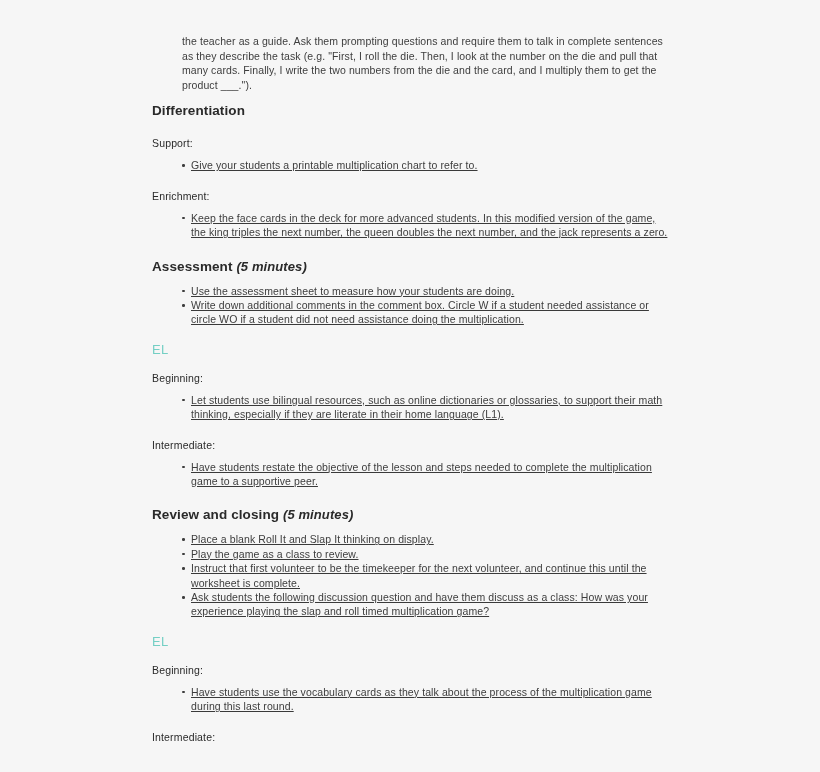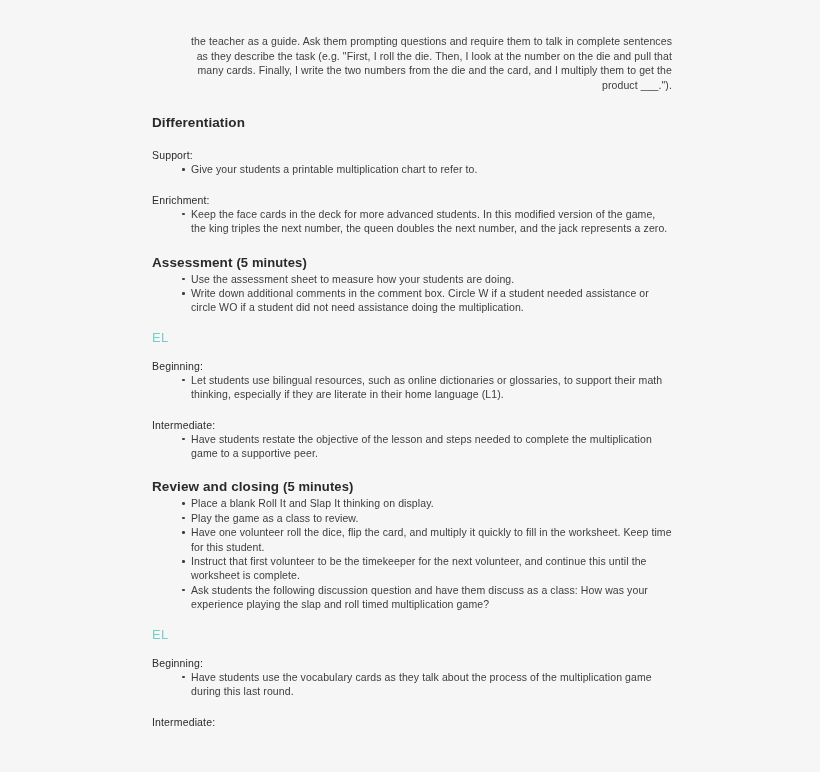--- a/index.html
+++ b/index.html
@@ -30,37 +30,38 @@
   }
 
   
   .intro-para {
     margin: 0 0 0 30px;
     width: 490px;
     font-size: 10.5px;
     line-height: 14.6px;
     color: #3d3d3d;
     letter-spacing: 0.1px;
-    text-align: right;
+    text-align: left;
   }
 
   
   .section-heading {
     margin: 18px 0 0 0;
     font-size: 13.5px;
     font-weight: bold;
     color: #2a2a2a;
     letter-spacing: 0.1px;
     line-height: 18px;
   }
   .section-heading .dur {
+    font-style: italic;
     font-weight: bold;
     font-size: 13px;
   }
-  .section-heading.first { margin-top: 22px; }
+  .section-heading.first { margin-top: 10px; }
 
   
   .sub-heading {
     margin: 16px 0 0 0;
     font-size: 10.5px;
     font-weight: normal;
     color: #2a2a2a;
     letter-spacing: 0.15px;
     line-height: 14px;
   }
@@ -70,24 +71,25 @@
     margin: 17px 0 0 0;
     font-size: 13px;
     font-weight: normal;
     color: #74cfc4;
     letter-spacing: 0.4px;
     line-height: 11px;
   }
 
   
   ul.bullets {
-    margin: 0 0 0 0;
+    margin: 8px 0 0 0;
     padding: 0 0 0 30px;
     list-style: none;
     width: 490px;
+    text-decoration: underline;
   }
   ul.bullets li {
     position: relative;
     margin: 0 0 1px 0;
     padding-left: 9px;
     font-size: 10.5px;
     line-height: 14.4px;
     color: #3d3d3d;
     letter-spacing: 0.1px;
   }
@@ -152,21 +154,20 @@
     </ul>
 
     <h2 class="section-heading">
       <span>Review and closing</span>
       <span class="dur">(5 minutes)</span>
     </h2>
 
     <ul class="bullets tight">
       <li>Place a blank Roll It and Slap It thinking on display.</li>
       <li>Play the game as a class to review.</li>
-      <li>Have one volunteer roll the dice, flip the card, and multiply it quickly to fill in the worksheet. Keep time for this student.</li>
       <li>Instruct that first volunteer to be the timekeeper for the next volunteer, and continue this until the worksheet is complete.</li>
       <li>Ask students the following discussion question and have them discuss as a class: How was your experience playing the slap and roll timed multiplication game?</li>
     </ul>
 
     <div class="el-tag">EL</div>
 
     <h3 class="sub-heading">Beginning:</h3>
 
     <ul class="bullets">
       <li>Have students use the vocabulary cards as they talk about the process of the multiplication game during this last round.</li>

